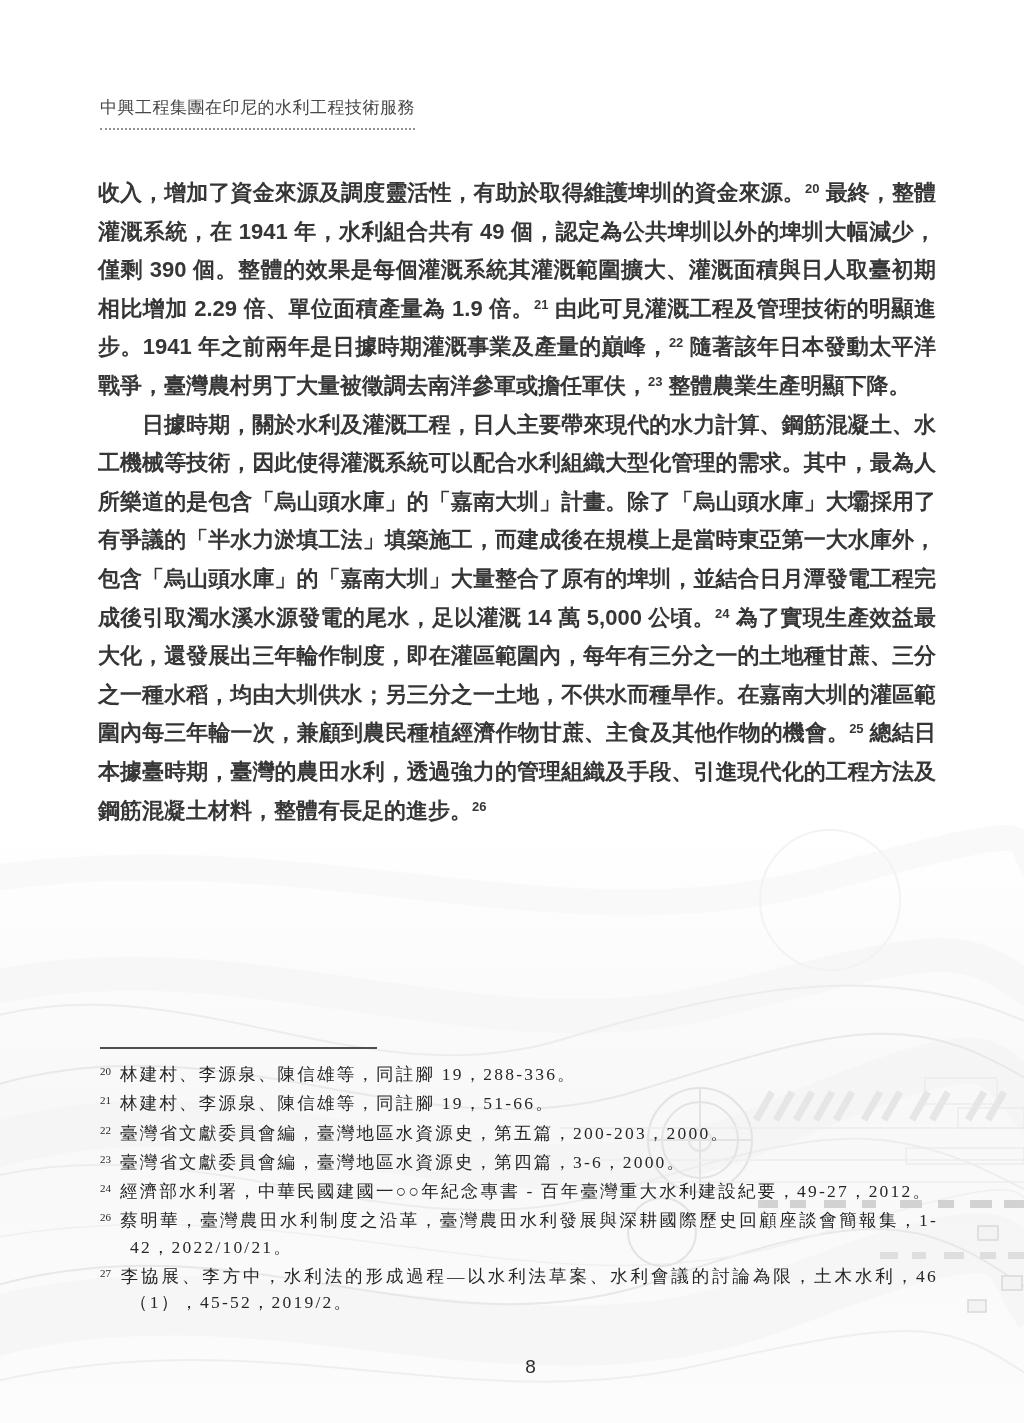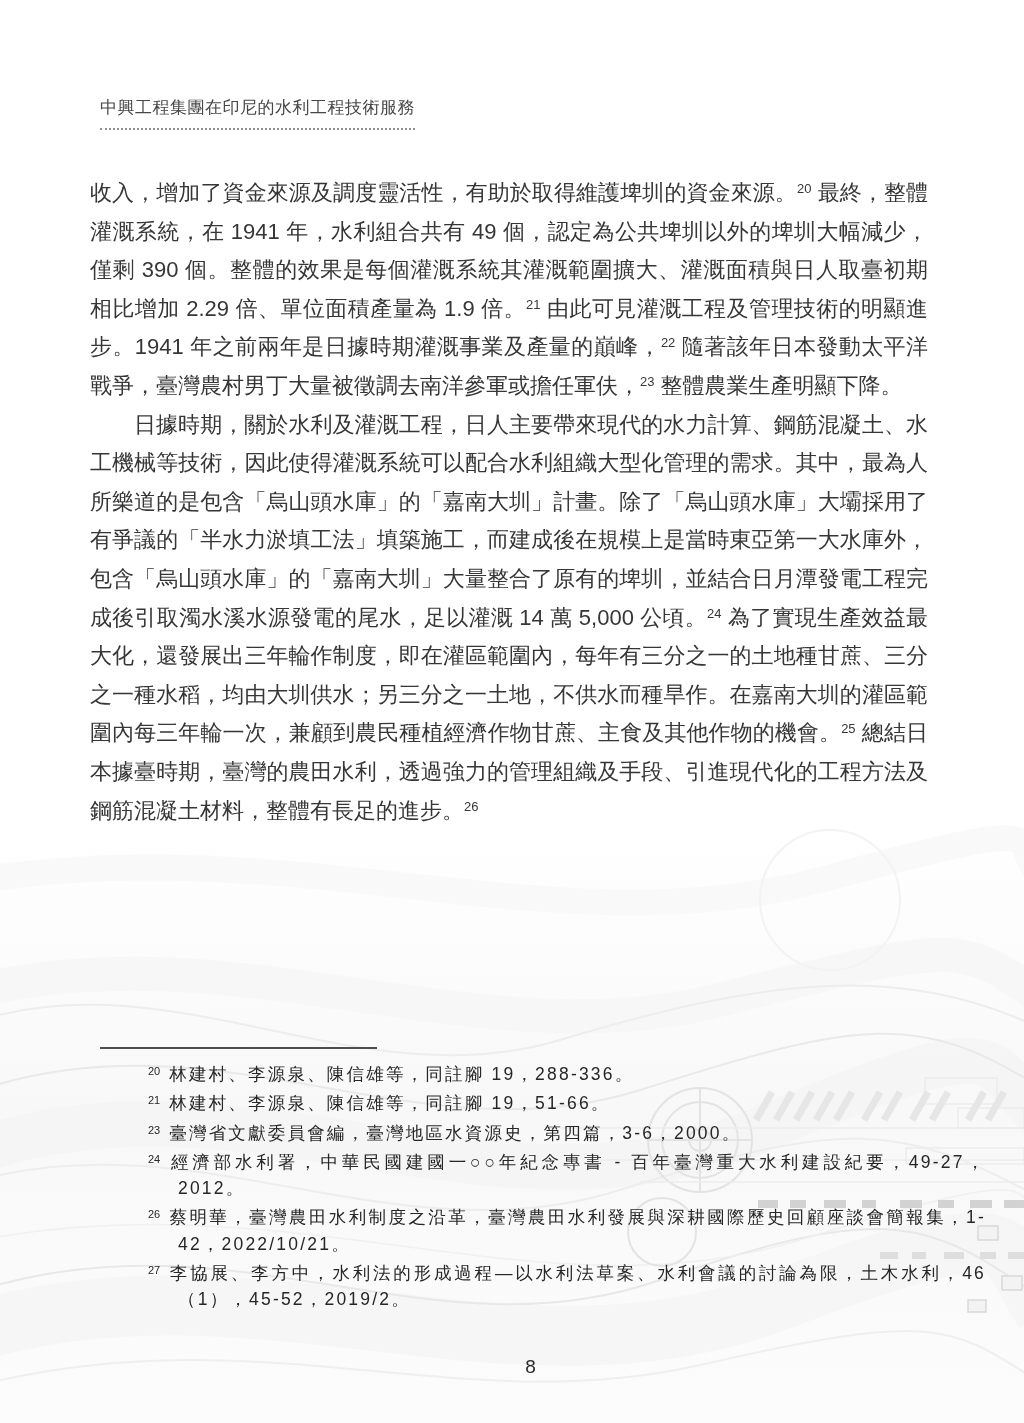--- a/index.html
+++ b/index.html
@@ -27,29 +27,30 @@
     font-size: 17px;
     letter-spacing: 0.5px;
     color: #474747;
     padding-bottom: 9px;
     border-bottom: 2px dotted #929292;
     width: -moz-fit-content;
     width: fit-content;
   }
   .body-text {
     position: absolute;
-    left: 90px;
+    left: 98px;
     top: 174px;
     width: 838px;
     z-index: 1;
     font-size: 22px;
     line-height: 38.6px;
     color: #363636;
     text-align: justify;
     text-justify: inter-character;
+    font-weight: bold;
   }
   .body-text p { margin: 0; }
   .body-text p.indent { text-indent: 2em; }
   sup.fnref {
     font-size: 13px;
     line-height: 0;
     vertical-align: 7px;
     letter-spacing: 0;
   }
   .fn-rule {
@@ -59,28 +60,27 @@
     width: 277px;
     border-top: 2px solid #4e4e4e;
     z-index: 1;
   }
   .footnotes {
     position: absolute;
     left: 100px;
     top: 1058px;
     width: 838px;
     z-index: 1;
-    font-family: Liberation Sans, sans-serif;
+    font-family: Liberation Serif, serif;
     font-size: 17.5px;
     line-height: 26.3px;
     letter-spacing: 2.2px;
     color: #262626;
     text-align: justify;
     text-justify: inter-character;
-    margin-left: 48px;
   }
   .fn {
     padding-left: 30px;
     text-indent: -30px;
   }
   .fn sup {
     font-size: 11px;
     letter-spacing: 0;
     vertical-align: 5px;
     margin-right: 9px;
@@ -182,20 +182,21 @@
   <div class="body-text">
     <p>收入，增加了資金來源及調度靈活性，有助於取得維護埤圳的資金來源。<sup class="fnref">20</sup> 最終，整體灌溉系統，在 1941 年，水利組合共有 49 個，認定為公共埤圳以外的埤圳大幅減少，僅剩 390 個。整體的效果是每個灌溉系統其灌溉範圍擴大、灌溉面積與日人取臺初期相比增加 2.29 倍、單位面積產量為 1.9 倍。<sup class="fnref">21</sup> 由此可見灌溉工程及管理技術的明顯進步。1941 年之前兩年是日據時期灌溉事業及產量的巔峰，<sup class="fnref">22</sup> 隨著該年日本發動太平洋戰爭，臺灣農村男丁大量被徵調去南洋參軍或擔任軍伕，<sup class="fnref">23</sup> 整體農業生產明顯下降。</p>
     <p class="indent">日據時期，關於水利及灌溉工程，日人主要帶來現代的水力計算、鋼筋混凝土、水工機械等技術，因此使得灌溉系統可以配合水利組織大型化管理的需求。其中，最為人所樂道的是包含「烏山頭水庫」的「嘉南大圳」計畫。除了「烏山頭水庫」大壩採用了有爭議的「半水力淤填工法」填築施工，而建成後在規模上是當時東亞第一大水庫外，包含「烏山頭水庫」的「嘉南大圳」大量整合了原有的埤圳，並結合日月潭發電工程完成後引取濁水溪水源發電的尾水，足以灌溉 14 萬 5,000 公頃。<sup class="fnref">24</sup> 為了實現生產效益最大化，還發展出三年輪作制度，即在灌區範圍內，每年有三分之一的土地種甘蔗、三分之一種水稻，均由大圳供水；另三分之一土地，不供水而種旱作。在嘉南大圳的灌區範圍內每三年輪一次，兼顧到農民種植經濟作物甘蔗、主食及其他作物的機會。<sup class="fnref">25</sup> 總結日本據臺時期，臺灣的農田水利，透過強力的管理組織及手段、引進現代化的工程方法及鋼筋混凝土材料，整體有長足的進步。<sup class="fnref">26</sup></p>
   </div>
 
   <div class="fn-rule"></div>
 
   <div class="footnotes">
     <div class="fn"><sup>20</sup><span>林建村、李源泉、陳信雄等，同註腳 19，288-336。</span></div>
     <div class="fn"><sup>21</sup><span>林建村、李源泉、陳信雄等，同註腳 19，51-66。</span></div>
+    <div class="fn"><sup>22</sup><span>臺灣省文獻委員會編，臺灣地區水資源史，第五篇，200-203，2000。</span></div>
     <div class="fn"><sup>23</sup><span>臺灣省文獻委員會編，臺灣地區水資源史，第四篇，3-6，2000。</span></div>
     <div class="fn"><sup>24</sup><span>經濟部水利署，中華民國建國一○○年紀念專書 - 百年臺灣重大水利建設紀要，49-27，2012。</span></div>
     <div class="fn"><sup>26</sup><span>蔡明華，臺灣農田水利制度之沿革，臺灣農田水利發展與深耕國際歷史回顧座談會簡報集，1-42，2022/10/21。</span></div>
     <div class="fn"><sup>27</sup><span>李協展、李方中，水利法的形成過程—以水利法草案、水利會議的討論為限，土木水利，46（1），45-52，2019/2。</span></div>
   </div>
 
   <div class="page-number">8</div>
 
 </div>
 

